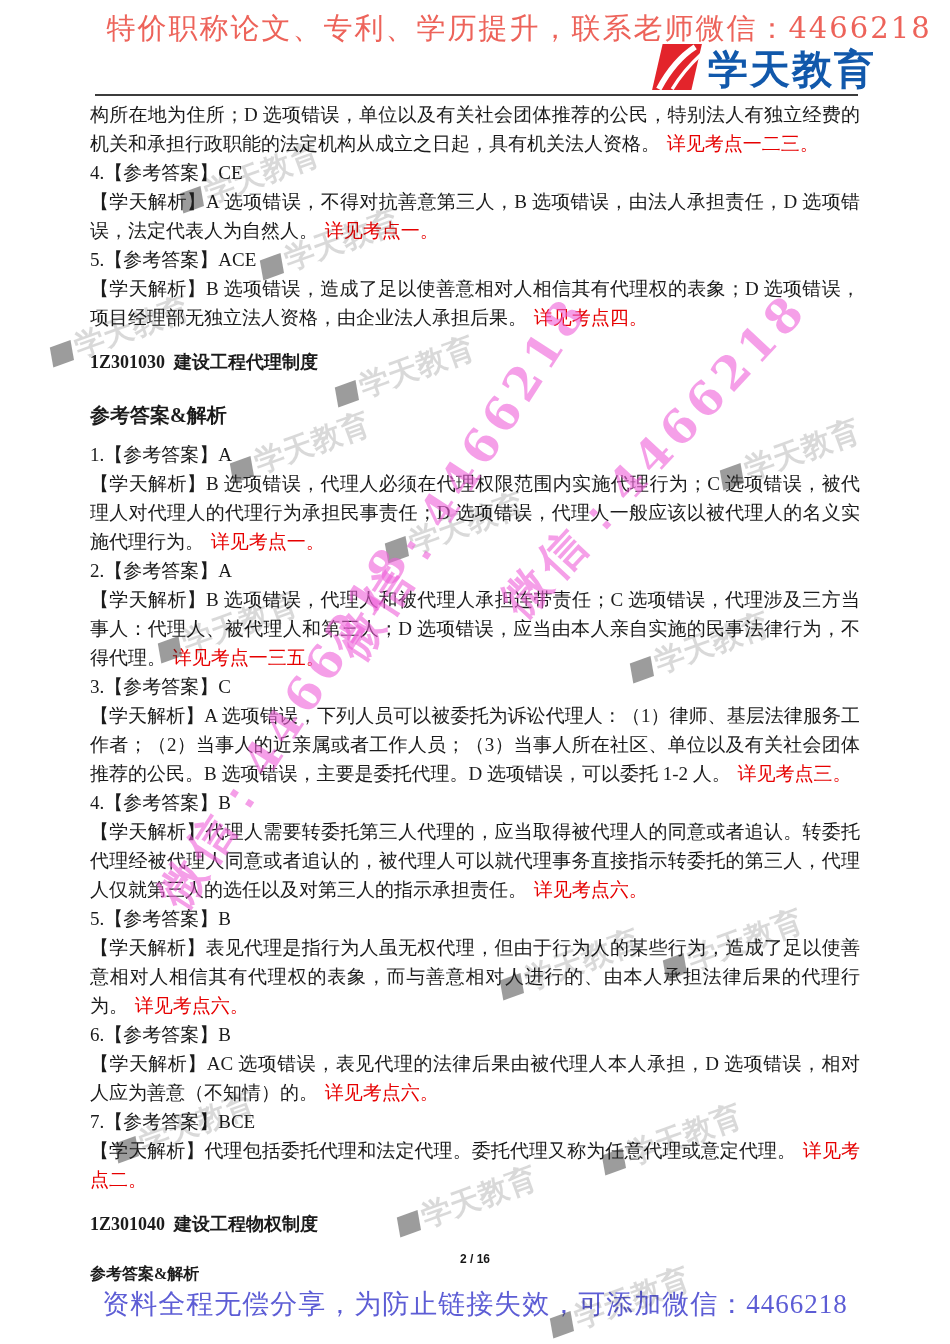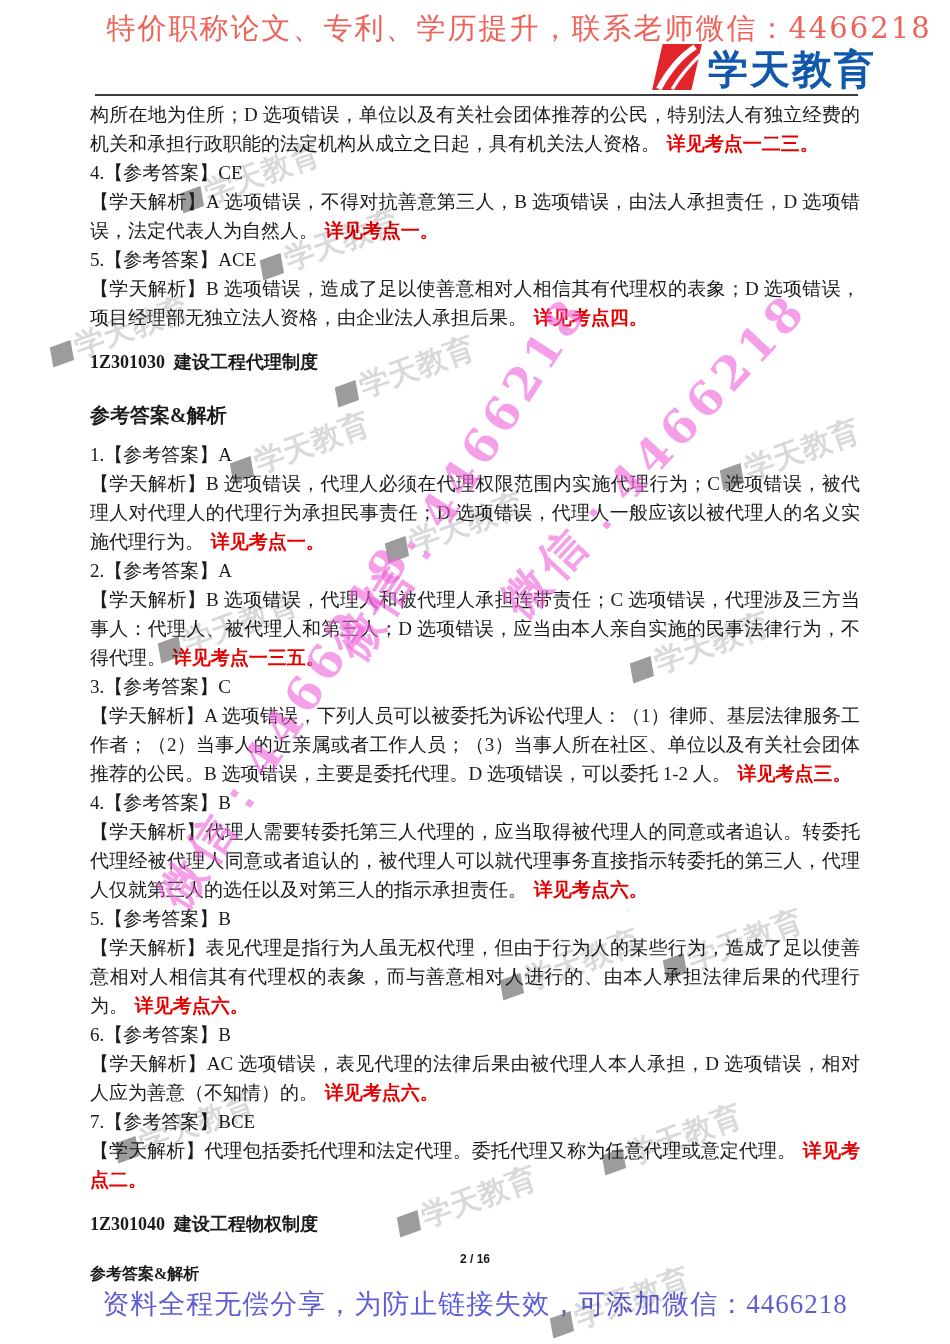--- a/index.html
+++ b/index.html
@@ -40,21 +40,21 @@
     z-index:1;
     color:#1b1b1b;
   }
   .blk-p{
     margin:0;
     font-size:19px;line-height:29px;
     text-align:justify;
   }
   .blk-p .ref{
     color:var(--inline-red,#e60000);
-    font-weight:bold;
+    font-weight:normal;
     margin-left:0.35em;
   }
   .blk-h1{
     margin:15px 0 24px 0;
     font-size:18px;line-height:30px;
     font-weight:bold;
     white-space:pre-wrap;
   }
   .blk-h2{
     margin:0 0 11px 0;

